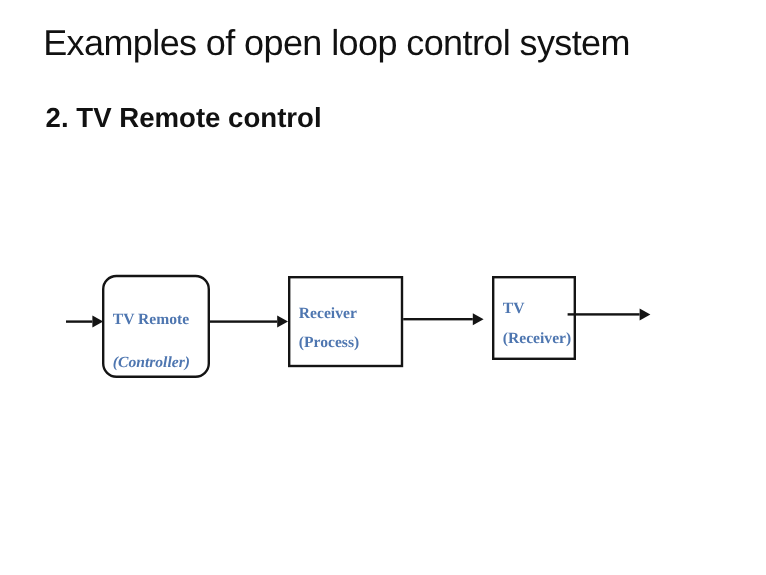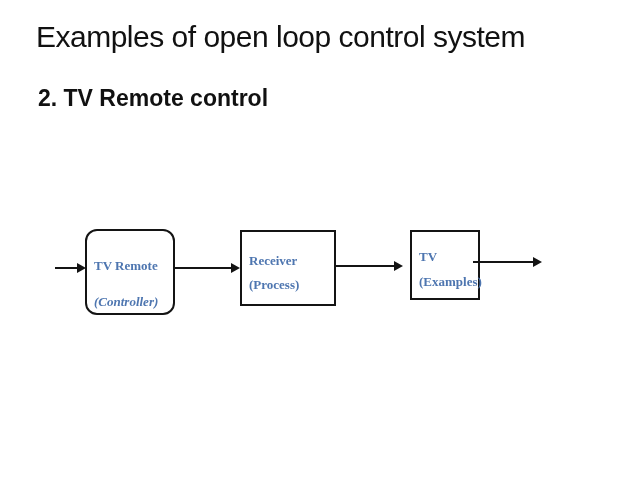--- a/index.html
+++ b/index.html
@@ -124,21 +124,21 @@
       <span class="bline l2">(Process)</span>
     </div>
 
     <div class="arrow arrow-23">
       <span class="shaft"></span>
       <span class="head"></span>
     </div>
 
     <div class="block block3">
       <span class="bline l1">TV</span>
-      <span class="bline l2">(Examples)</span>
+      <span class="bline l2">(Receiver)</span>
     </div>
 
     <div class="arrow arrow-out">
       <span class="shaft"></span>
       <span class="head"></span>
     </div>
 
   </div>
 </div>
 

